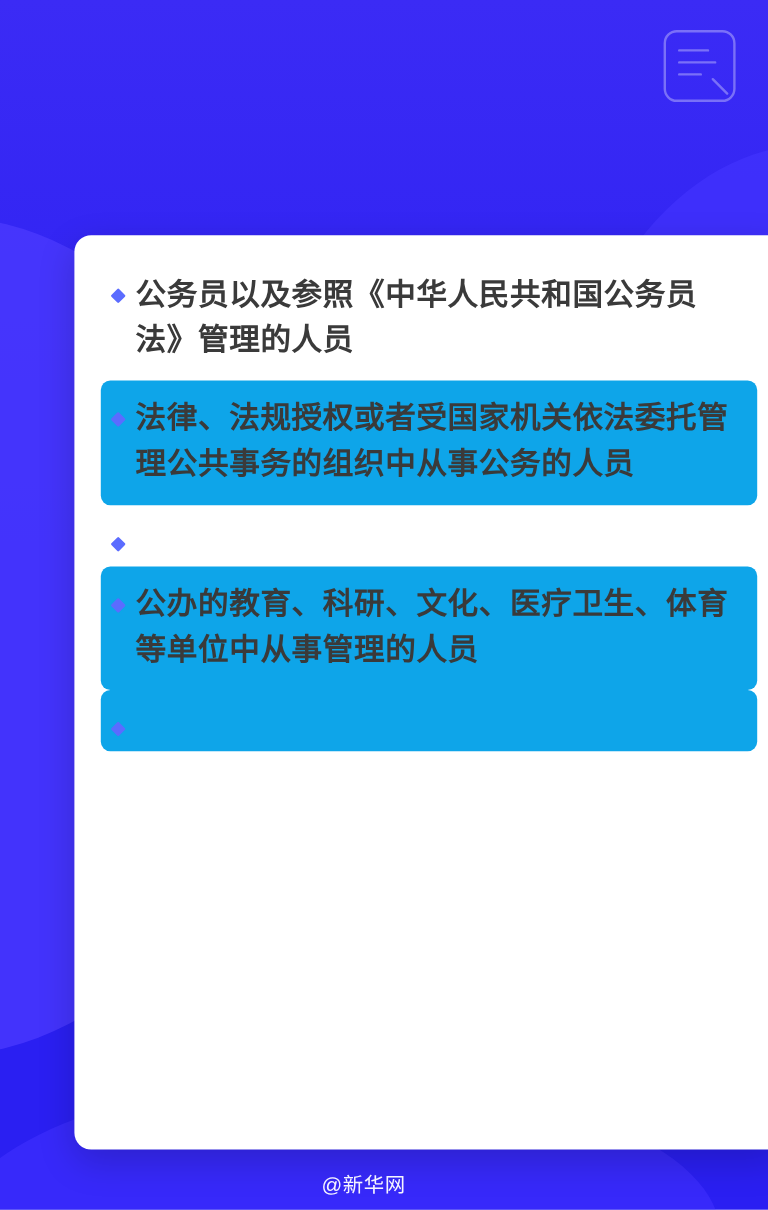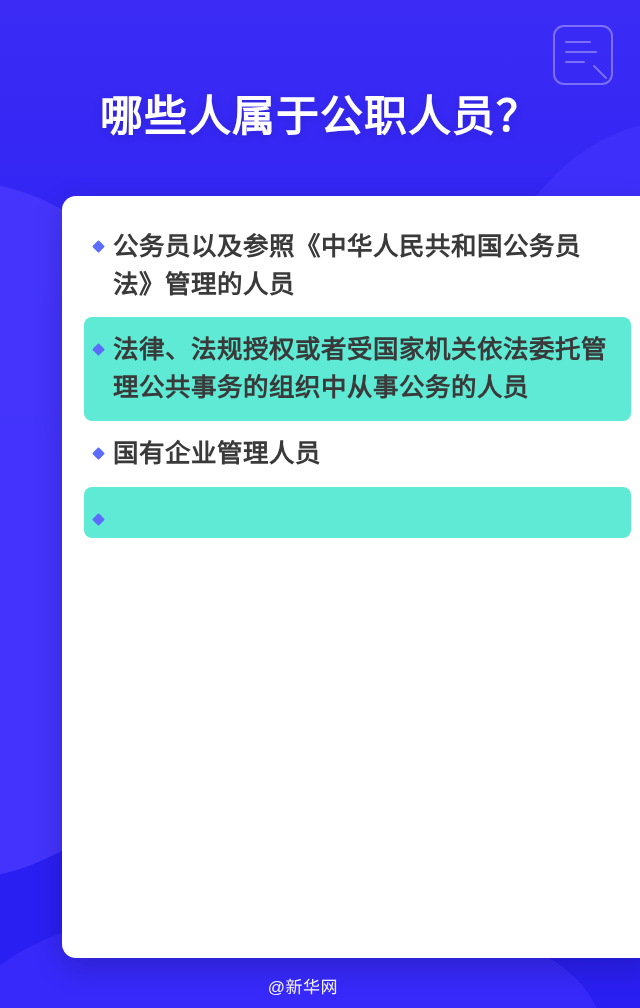--- a/index.html
+++ b/index.html
@@ -87,21 +87,21 @@
   }
   .item {
     display: flex;
     align-items: flex-start;
     margin: 0 22px;
     padding: 14px 14px 14px 10px;
     border-radius: 8px;
     box-sizing: border-box;
   }
   .item.shaded {
-    background: #5eead4;
+    background: #0ea5e9;
   }
   .bullet {
     flex: 0 0 auto;
     width: 9px;
     height: 9px;
     margin-top: 14px;
     margin-right: 10px;
     background: #5b6cff;
     transform: rotate(45deg);
     border-radius: 1px;
@@ -133,39 +133,41 @@
   <div class="blob blob-left"></div>
   <div class="blob blob-right"></div>
   <div class="blob blob-bottom"></div>
 
   <svg class="corner-deco" viewBox="0 0 78 78" fill="none" xmlns="http://www.w3.org/2000/svg">
     <rect x="10" y="10" width="58" height="58" rx="10" stroke="#ffffff" stroke-width="2"></rect>
     <path d="M22 26 L46 26 M22 36 L52 36 M22 46 L40 46" stroke="#ffffff" stroke-width="2" stroke-linecap="round"></path>
     <path d="M50 50 L62 62" stroke="#ffffff" stroke-width="2" stroke-linecap="round"></path>
   </svg>
 
-  <h1 class="headline">哪些人属于公职人员？</h1>
 
   <div class="card">
 
     <div class="item">
       <span class="bullet"></span>
       <span class="item-text">公务员以及参照《中华人民共和国公务员法》管理的人员</span>
     </div>
 
     <div class="item shaded">
       <span class="bullet"></span>
       <span class="item-text">法律、法规授权或者受国家机关依法委托管理公共事务的组织中从事公务的人员</span>
     </div>
 
     <div class="item">
       <span class="bullet"></span>
-      <span class="item-text">国有企业管理人员</span>
     </div>
 
+    <div class="item shaded">
+      <span class="bullet"></span>
+      <span class="item-text">公办的教育、科研、文化、医疗卫生、体育等单位中从事管理的人员</span>
+    </div>
 
 
     <div class="item shaded">
       <span class="bullet"></span>
     </div>
 
   </div>
 
   <div class="watermark">@新华网</div>
 

